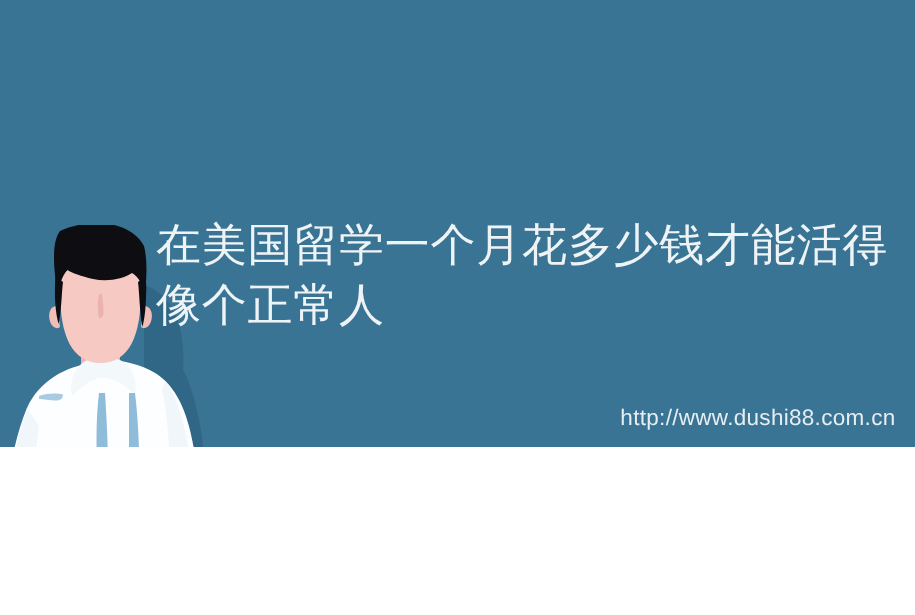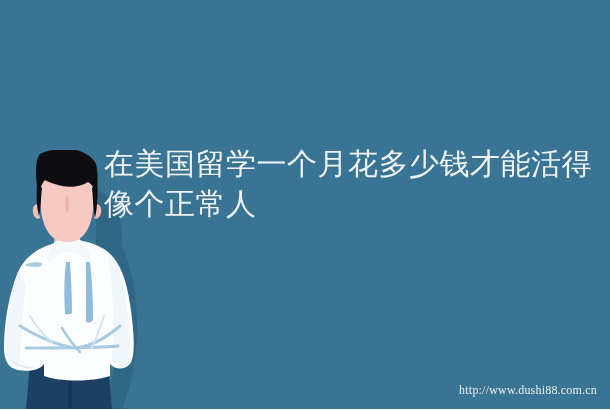--- a/index.html
+++ b/index.html
@@ -3,24 +3,24 @@
 <meta charset="utf-8">
 <style>
   html, body {
     margin: 0;
     padding: 0;
     background: #ffffff;
   }
   #poster {
     position: relative;
     width: 610px;
-    height: 409px;
+    height: 298px;
     overflow: hidden;
     background: #000000;
-    font-family: Liberation Serif, serif;
+    font-family: Liberation Sans, sans-serif;
   }
   #bg-fill {
     position: absolute;
     inset: 0;
     background: #3a7494;
   }
   #figure-layer {
     position: absolute;
     left: 0;
     top: 150px;
@@ -43,21 +43,21 @@
     letter-spacing: 0.5px;
     font-weight: 400;
     white-space: normal;
     word-break: break-all;
   }
   #watermark {
     position: absolute;
     right: 13px;
     bottom: 11px;
     color: rgba(255,255,255,0.88);
-    font-size: 12px;
+    font-size: 15px;
     letter-spacing: 0.2px;
     white-space: nowrap;
   }
 </style>
 </head>
 <body>
 
 <div id="poster">
 
   <div id="bg-fill"></div>

